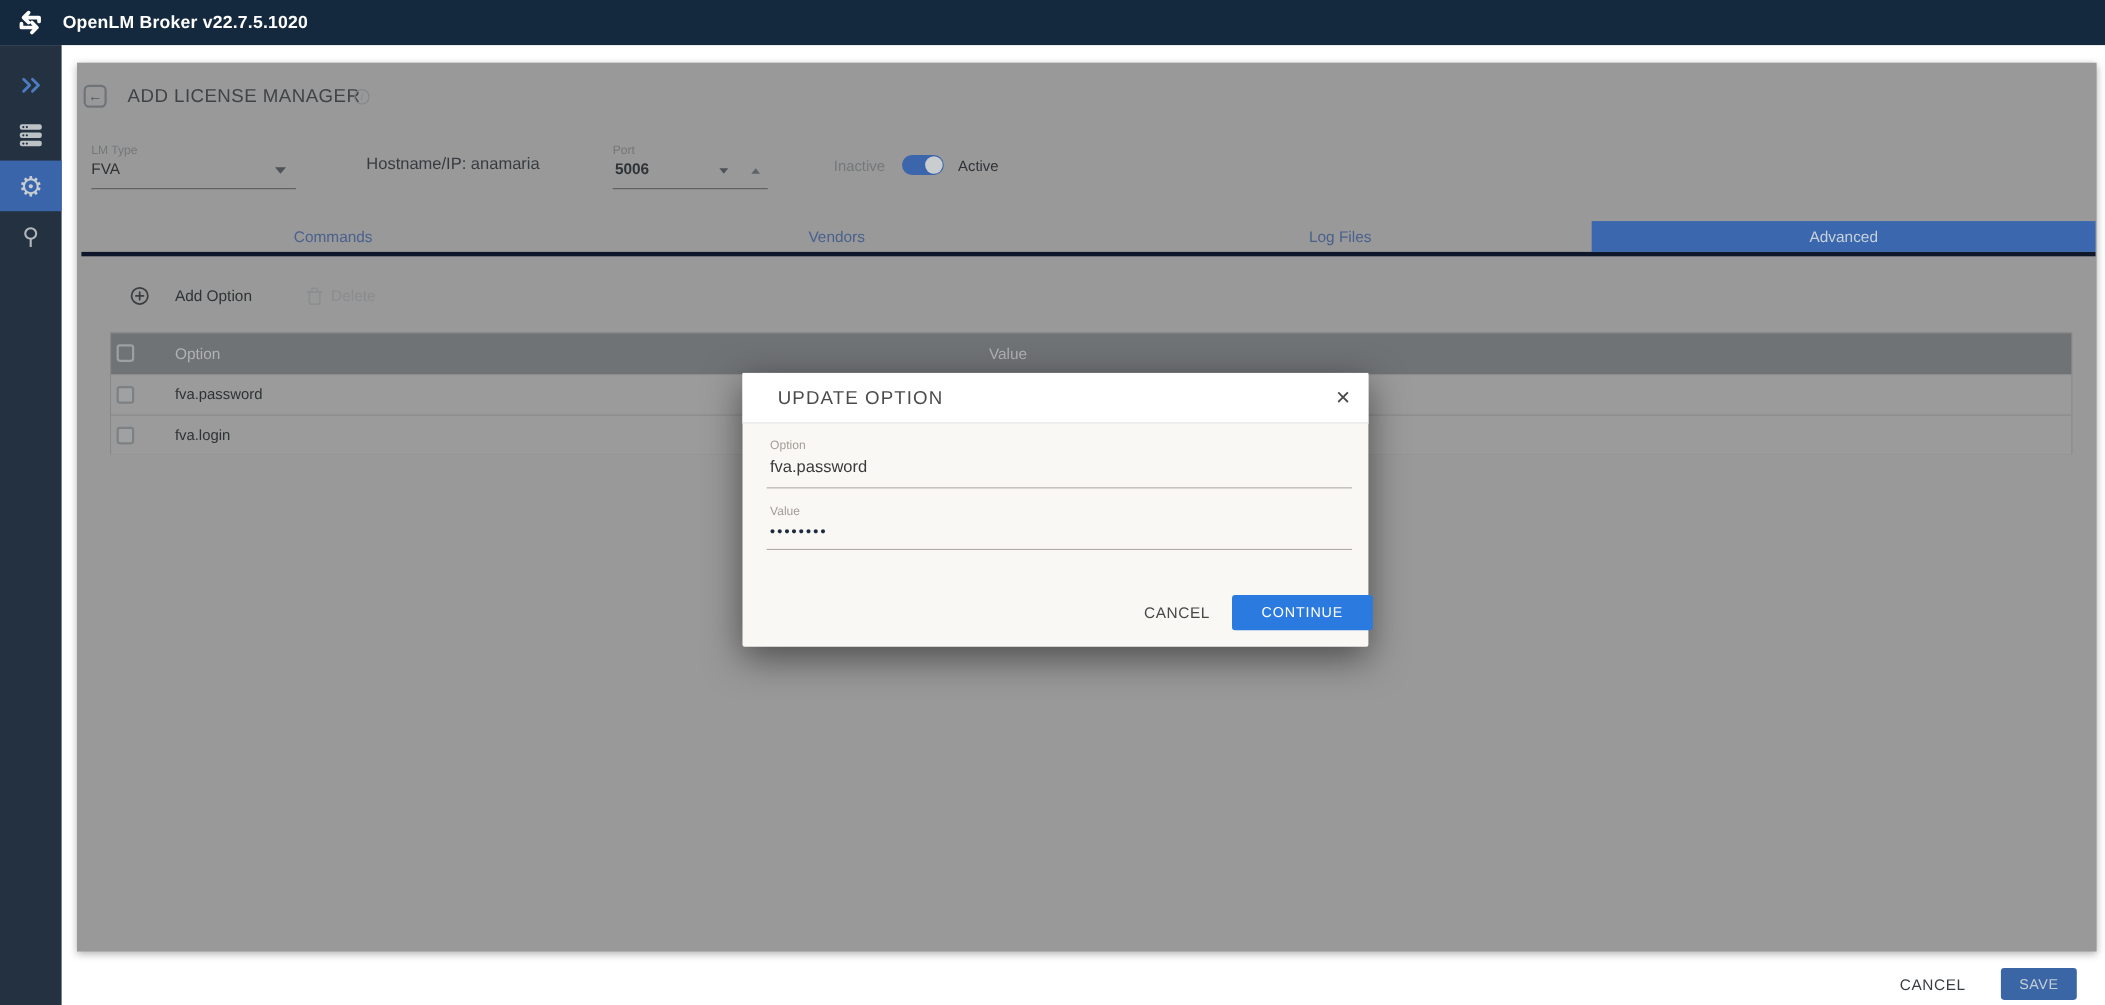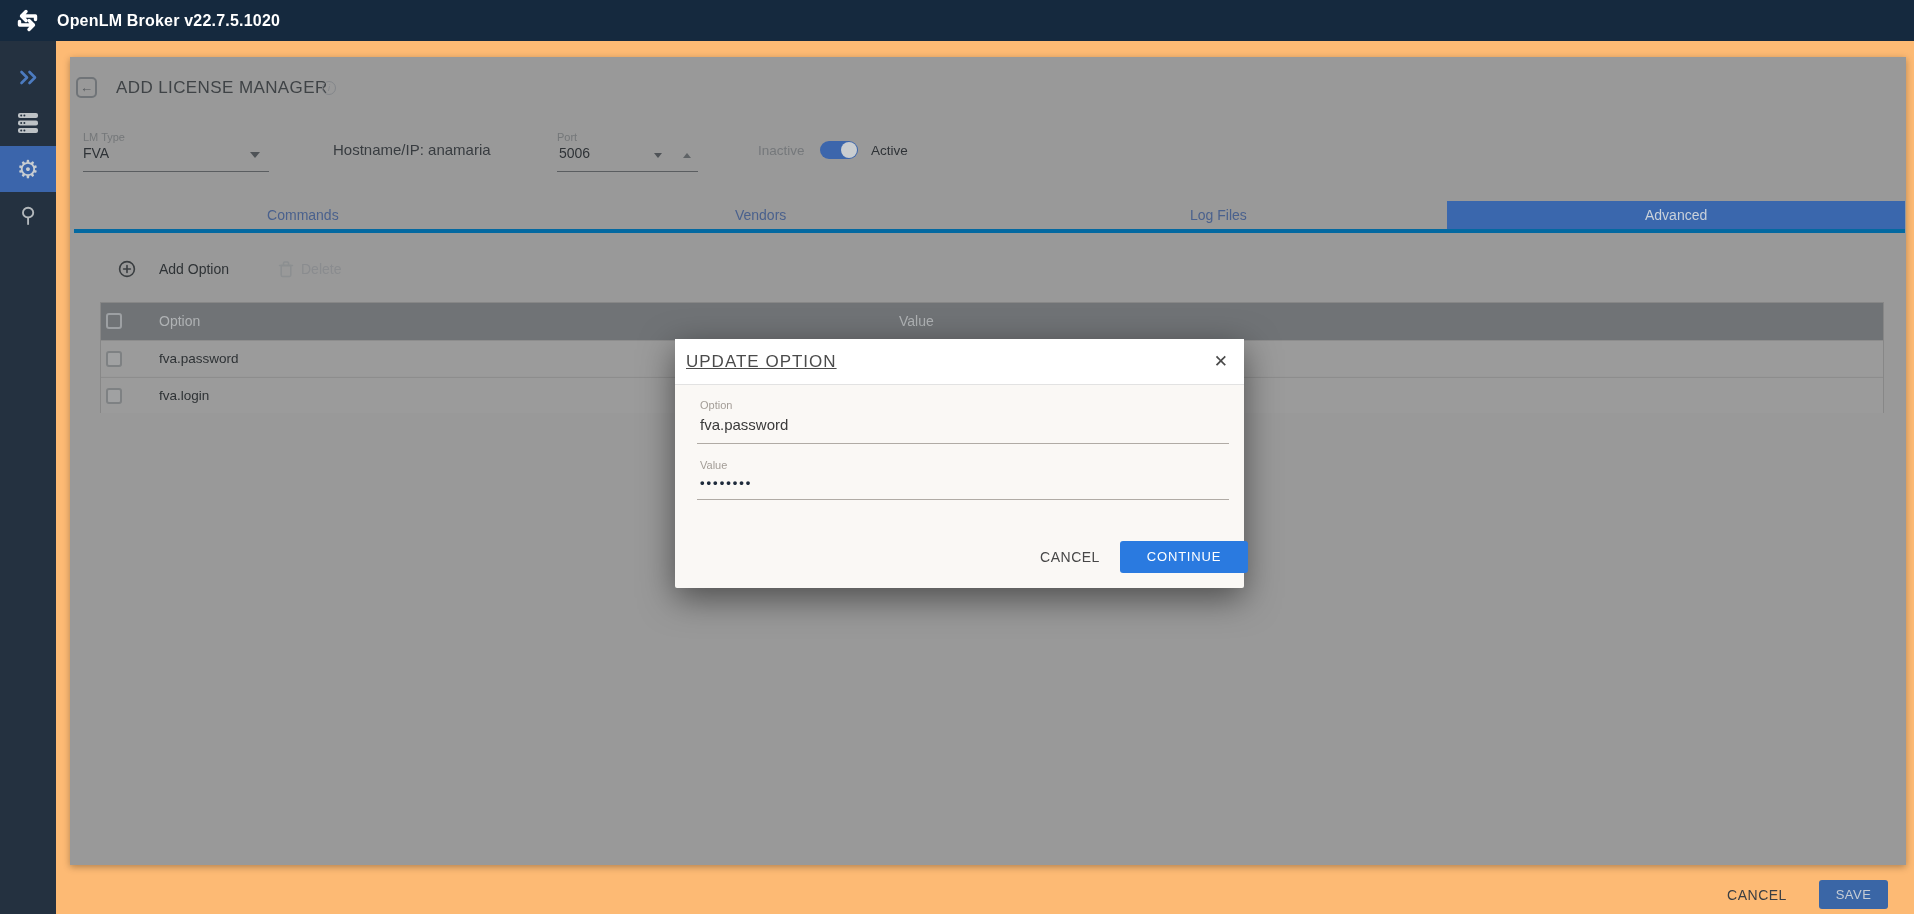--- a/index.html
+++ b/index.html
@@ -1,17 +1,17 @@
 <!DOCTYPE html>
 <html><head>
 <meta charset="utf-8">
 <style>
   html,body{margin:0;padding:0;background:#6b6b6b;}
   *{box-sizing:border-box;font-family:"Liberation Sans",sans-serif;}
-  #root{position:relative;width:1914px;height:914px;background:#fdba74;overflow:hidden;padding-left:32px;}
+  #root{position:relative;width:1914px;height:914px;background:#ffffff;overflow:hidden;padding-left:32px;}
 
   
   .topbar{position:absolute;left:0;top:0;width:1914px;height:41px;background:#15293e;z-index:30;}
   .topbar .logo{position:absolute;left:14px;top:7px;width:27px;height:27px;}
   .topbar .apptitle{position:absolute;left:57px;top:0;height:41px;line-height:41px;
     color:#ffffff;font-size:16px;font-weight:700;letter-spacing:.2px;}
 
   
   .sidebar{position:absolute;left:0;top:41px;width:56px;height:873px;background:#243140;z-index:25;}
   .side-item{position:absolute;left:0;width:56px;height:46px;display:flex;align-items:center;justify-content:center;cursor:pointer;}
@@ -36,21 +36,21 @@
   .funderline{position:absolute;top:114px;height:1px;background:#5a5d60;}
   .caret-down{width:0;height:0;border-left:5px solid transparent;border-right:5px solid transparent;border-top:6px solid #4f5357;position:absolute;}
   .caret-up{width:0;height:0;border-left:4px solid transparent;border-right:4px solid transparent;border-bottom:5px solid #5f6366;position:absolute;}
   .hostline{position:absolute;left:263px;top:84px;font-size:15px;color:#383c40;}
   .togglelbl-off{position:absolute;left:688px;top:86px;font-size:13.5px;color:#75787b;}
   .togglelbl-on{position:absolute;left:801px;top:86px;font-size:13.5px;color:#2f3337;}
   .toggle{position:absolute;left:750px;top:84px;width:38px;height:18px;border-radius:9px;background:#3c66ac;cursor:pointer;}
   .toggle .knob{position:absolute;right:1px;top:1px;width:16px;height:16px;border-radius:50%;background:#c9cdd0;}
 
   
-  .tabs{position:absolute;left:4px;top:144px;width:1831px;height:32px;display:flex;border-bottom:4px solid #0369a1;}
+  .tabs{position:absolute;left:4px;top:144px;width:1831px;height:32px;display:flex;border-bottom:4px solid #0f172a;}
   .tab{flex:1;height:28px;line-height:28px;text-align:center;font-size:14px;color:#4a618d;cursor:pointer;}
   .tab.active{background:#3a67ad;color:#c9d1da;}
 
   
   .tool-add{position:absolute;left:48px;top:203px;display:flex;align-items:center;cursor:pointer;}
   .tool-add .txt{margin-left:23px;font-size:14px;color:#2f3336;}
   .tool-del{position:absolute;left:208px;top:203px;display:flex;align-items:center;cursor:default;}
   .tool-del .txt{margin-left:7px;font-size:14px;color:#8a8c8f;}
 
   
@@ -66,21 +66,21 @@
   
   .pf-cancel{position:absolute;left:1712px;top:882px;width:90px;height:26px;line-height:26px;text-align:center;
     font-size:14px;color:#3a3e42;letter-spacing:.5px;cursor:pointer;z-index:6;}
   .pf-save{position:absolute;left:1819px;top:880px;width:69px;height:29px;line-height:29px;text-align:center;
     background:#3a66a6;border-radius:3px;font-size:13px;color:#c6cdd5;letter-spacing:.5px;cursor:pointer;z-index:6;}
 
   
   .modal{position:absolute;left:675px;top:339px;width:569px;height:249px;background:#faf8f5;
     border-radius:2px;box-shadow:0 10px 34px rgba(0,0,0,.5);z-index:50;}
   .m-head{position:absolute;left:0;top:0;width:100%;height:46px;background:#ffffff;border-bottom:1px solid #e2e2e2;}
-  .m-title{position:absolute;left:11px;top:0;height:46px;line-height:46px;font-size:17px;color:#4b4b4b;letter-spacing:1px;text-decoration:underline;}
+  .m-title{position:absolute;left:32px;top:0;height:46px;line-height:46px;font-size:17px;color:#4b4b4b;letter-spacing:1px;}
   .m-close{position:absolute;right:16px;top:0;height:46px;line-height:46px;font-size:17px;color:#4a4a4a;cursor:pointer;}
   .m-label{position:absolute;left:25px;font-size:11px;color:#a39d97;}
   .m-input{position:absolute;left:25px;font-size:15px;color:#3a3a3a;}
   .m-dots{position:absolute;left:25px;font-size:13px;color:#1e2b3c;letter-spacing:2px;font-weight:700;}
   .m-line{position:absolute;left:22px;width:532px;height:1px;background:#b0aba5;}
   .m-cancel{position:absolute;left:358px;top:205px;width:74px;height:26px;line-height:26px;text-align:center;
     font-size:14px;color:#474747;letter-spacing:.5px;cursor:pointer;}
   .m-continue{position:absolute;left:445px;top:202px;width:128px;height:32px;line-height:32px;text-align:center;
     background:#2a7ae0;border-radius:3px;color:#ffffff;font-size:13px;letter-spacing:.8px;cursor:pointer;}
 </style>
@@ -141,21 +141,21 @@
     <div class="fvalue" style="left:13px;">FVA</div>
     <div class="caret-down" style="left:180px;top:95px;"></div>
     <div class="funderline" style="left:13px;width:186px;"></div>
 
     <div class="hostline">
       <span>Hostname/IP:</span>
       <span>anamaria</span>
     </div>
 
     <div class="flabel" style="left:487px;">Port</div>
-    <div class="fvalue" style="left:489px;">5006</div>
+    <div class="fvalue" style="left:489px;font-weight:bold;">5006</div>
     <div class="caret-down" style="left:584px;top:96px;border-left-width:4px;border-right-width:4px;border-top-width:5px;"></div>
     <div class="caret-up" style="left:613px;top:96px;"></div>
     <div class="funderline" style="left:487px;width:141px;"></div>
 
     <div class="togglelbl-off">Inactive</div>
     <div class="toggle">
         <div class="knob"></div>
       </div>
     <div class="togglelbl-on">Active</div>
 

